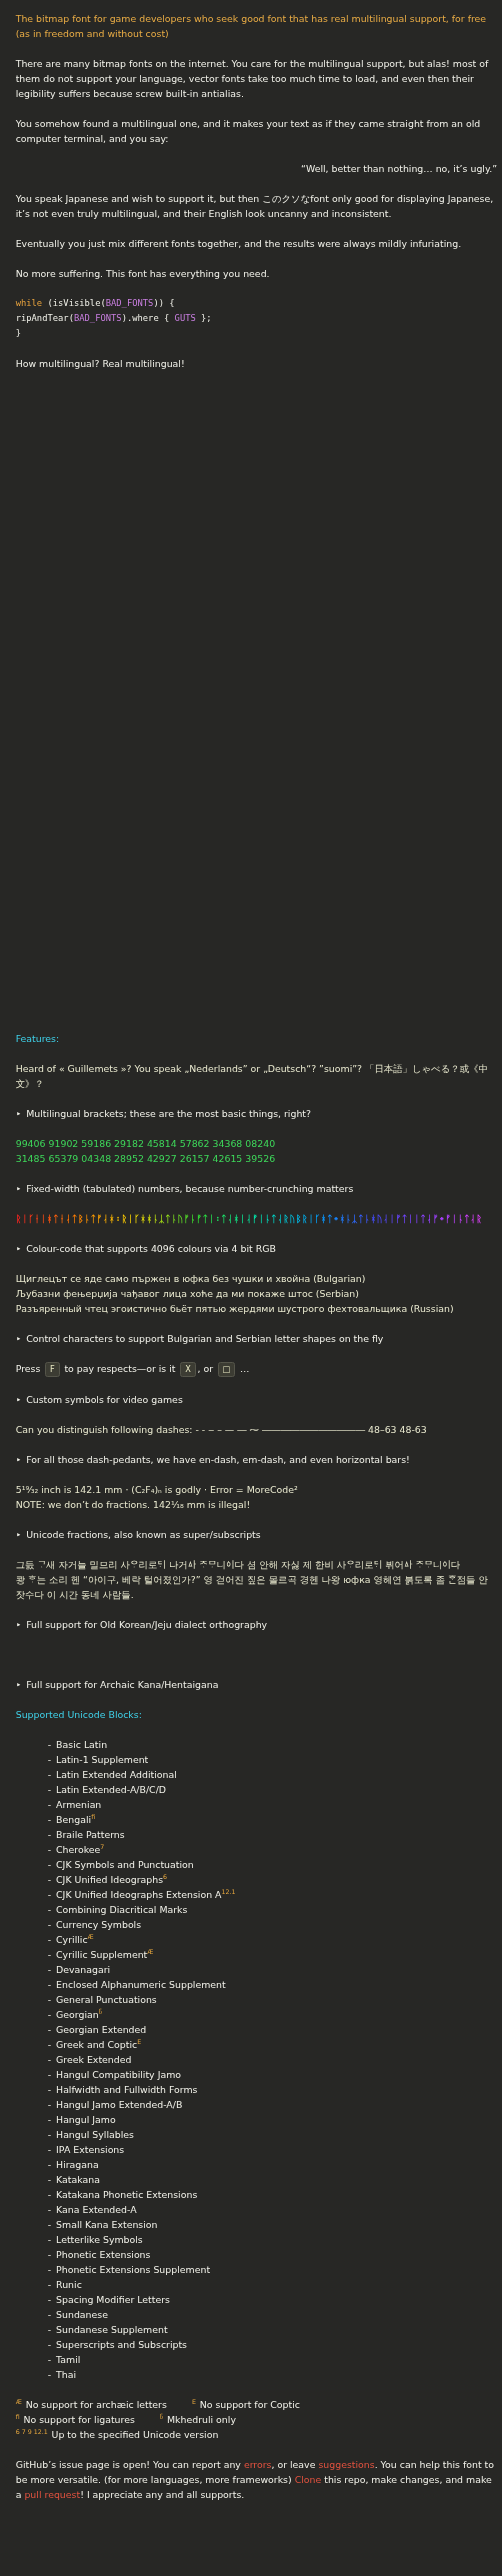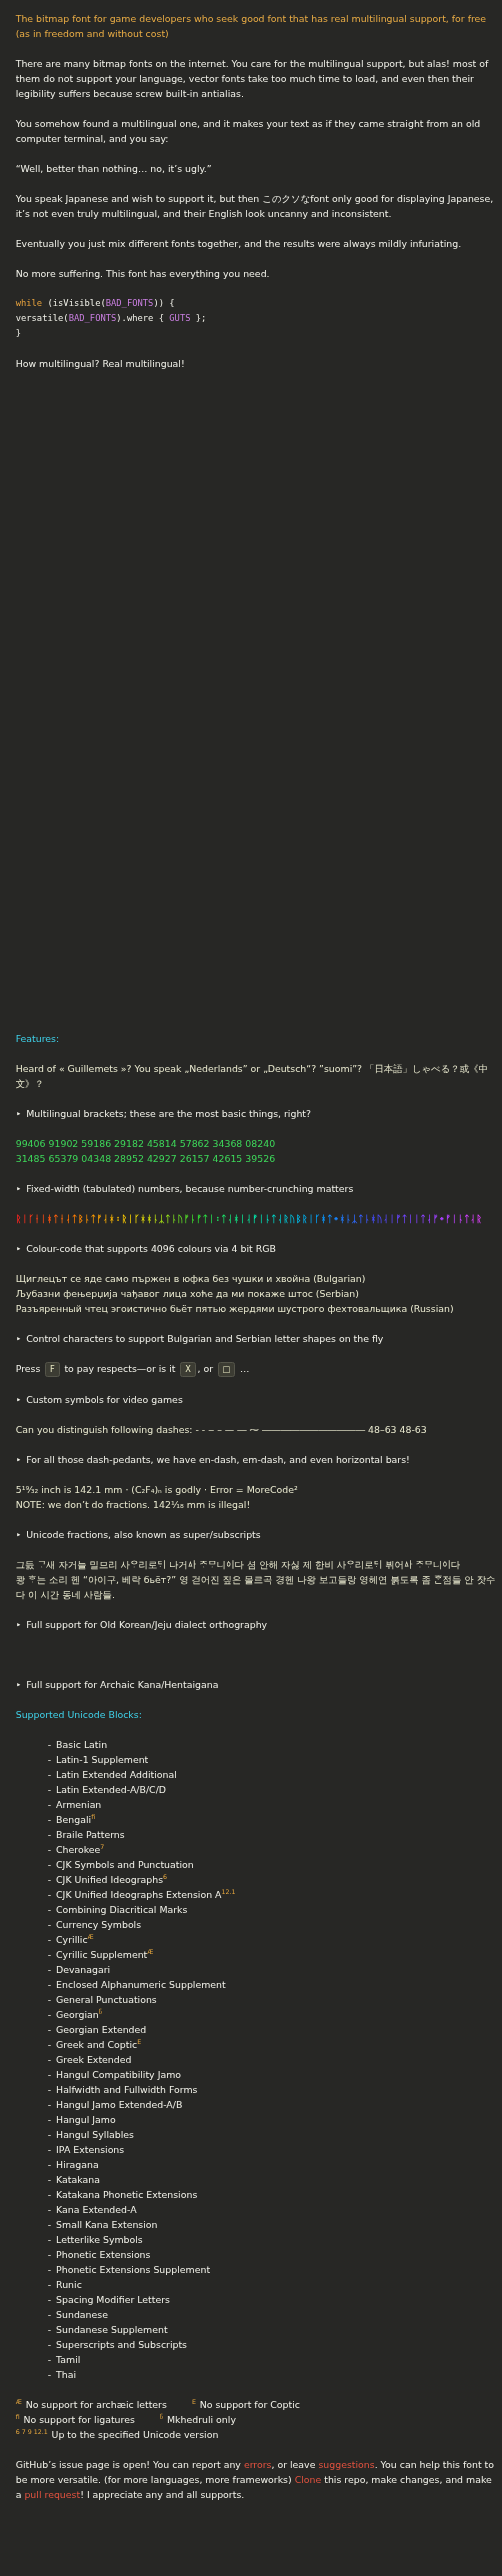--- a/index.html
+++ b/index.html
@@ -9,21 +9,21 @@
     background:#272725;
     font-family:"DejaVu Sans","Liberation Sans",sans-serif;
     font-size:9.4px;line-height:15px;
     color:#f2f2ea;
     overflow:hidden;
   }
   .line{min-height:15px;}
   .gap{height:15px;}
   .title{color:#e9ac45;}
   .sample{color:#e9e9cf;}
-  .quote{color:#f2f2ea;}
+  .quote{color:#f2f2ea;text-align:right;}
   .heading{color:#3fd0e8;}
   .green{color:#3ed85a;}
   .code{font-family:"DejaVu Sans Mono","Liberation Mono",monospace;font-size:8.8px;}
   .c-kw{color:#e8a33d;}
   .c-plain{color:#f2f2ea;}
   .c-const{color:#c97fe0;}
   .bullet .b{color:#f2f2ea;margin-right:5px;}
   .rainbow{
     background:linear-gradient(90deg,#ff2020,#ff8000,#ffe000,#30e030,#00e8b0,#00a2ff,#4848ff,#a040ff,#ff40ff);
     -webkit-background-clip:text;background-clip:text;color:transparent;
@@ -58,21 +58,21 @@
   <div class="gap"></div>
   <div class="line">You speak Japanese and wish to support it, but then このクソなfont only good for displaying Japanese, it’s not even truly multilingual, and their English look uncanny and inconsistent.</div>
   <div class="gap"></div>
   <div class="line">Eventually you just mix different fonts together, and the results were always mildly infuriating.</div>
   <div class="gap"></div>
   <div class="line">No more suffering. This font has everything you need.</div>
   <div class="gap"></div>
 
   <div class="code" id="code-block">
       <div class="line"><span class="c-kw">while</span><span class="c-plain"> (isVisible(</span><span class="c-const">BAD_FONTS</span><span class="c-plain">)) {</span></div>
-      <div class="line"><span class="c-plain">  versatile(</span><span class="c-const">BAD_FONTS</span><span class="c-plain">).where { </span><span class="c-const">GUTS</span><span class="c-plain"> };</span></div>
+      <div class="line"><span class="c-plain">  ripAndTear(</span><span class="c-const">BAD_FONTS</span><span class="c-plain">).where { </span><span class="c-const">GUTS</span><span class="c-plain"> };</span></div>
       <div class="line"><span class="c-plain">}</span></div>
     </div>
   <div class="gap"></div>
 
   <div class="line">How multilingual? Real multilingual!</div>
   <div class="gap"></div>
 
   <div id="pangram-list">
 
   <div class="line sample"></div>
@@ -156,21 +156,21 @@
   <div class="line bullet"><span class="b">‣</span><span>For all those dash-pedants, we have en-dash, em-dash, and even horizontal bars!</span></div>
   <div class="gap"></div>
 
   <div class="line sample">5¹⁹⁄₃₂ inch is 142.1 mm · (C₂F₄)ₙ is godly · Error = MoreCode²</div>
   <div class="line sample">NOTE: we don’t do fractions. 142⅟₁₈ mm is illegal!</div>
   <div class="gap"></div>
   <div class="line bullet"><span class="b">‣</span><span>Unicode fractions, also known as super/subscripts</span></div>
   <div class="gap"></div>
 
   <div class="line sample">그듨 ᄀᆞ새 자거늘 밀므리 사ᄋᆞ리로ᄃᆡ 나거ᅀᅡ ᄌᆞᄆᆞ니ᅌᅵ다 셤 안해 자싫 제 한비 사ᄋᆞ리로ᄃᆡ 뷔어ᅀᅡ ᄌᆞᄆᆞ니ᅌᅵ다</div>
-  <div class="line sample">쾅 ᄒᆞ는 소리 헨 “아이구, 베락 бьёт?” 영 걷어진 짚은 몰르곡 경헨 나왕 보고들랑 영헤연 붉도록 좀 ᄒᆞᆫ점들 안 잣수다 이 시간 동네 사람들.</div>
+  <div class="line sample">쾅 ᄒᆞ는 소리 헨 “아이구, 베락 털어졌인가?” 영 걷어진 짚은 몰르곡 경헨 나왕 юфка 영헤연 붉도록 좀 ᄒᆞᆫ점들 안 잣수다 이 시간 동네 사람들.</div>
   <div class="gap"></div>
   <div class="line bullet"><span class="b">‣</span><span>Full support for Old Korean/Jeju dialect orthography</span></div>
   <div class="gap"></div>
 
   <div class="line sample">𛀂𛀄𛀆𛀈𛀊𛀌𛀎𛀐𛀒𛀔𛀖𛀘𛀚𛀜𛀞𛀠𛀢𛀤𛀦𛀨𛀪𛀬𛀮𛀰𛀲𛀴𛀶𛀸𛀺𛀼𛀾𛁀𛁂𛁄𛁆𛁈𛁊𛁌𛁎𛁐𛁒𛁔𛁖𛁘</div>
   <div class="gap"></div>
   <div class="line bullet"><span class="b">‣</span><span>Full support for Archaic Kana/Hentaigana</span></div>
   <div class="gap"></div>
 
   <div class="line heading">Supported Unicode Blocks:</div>

